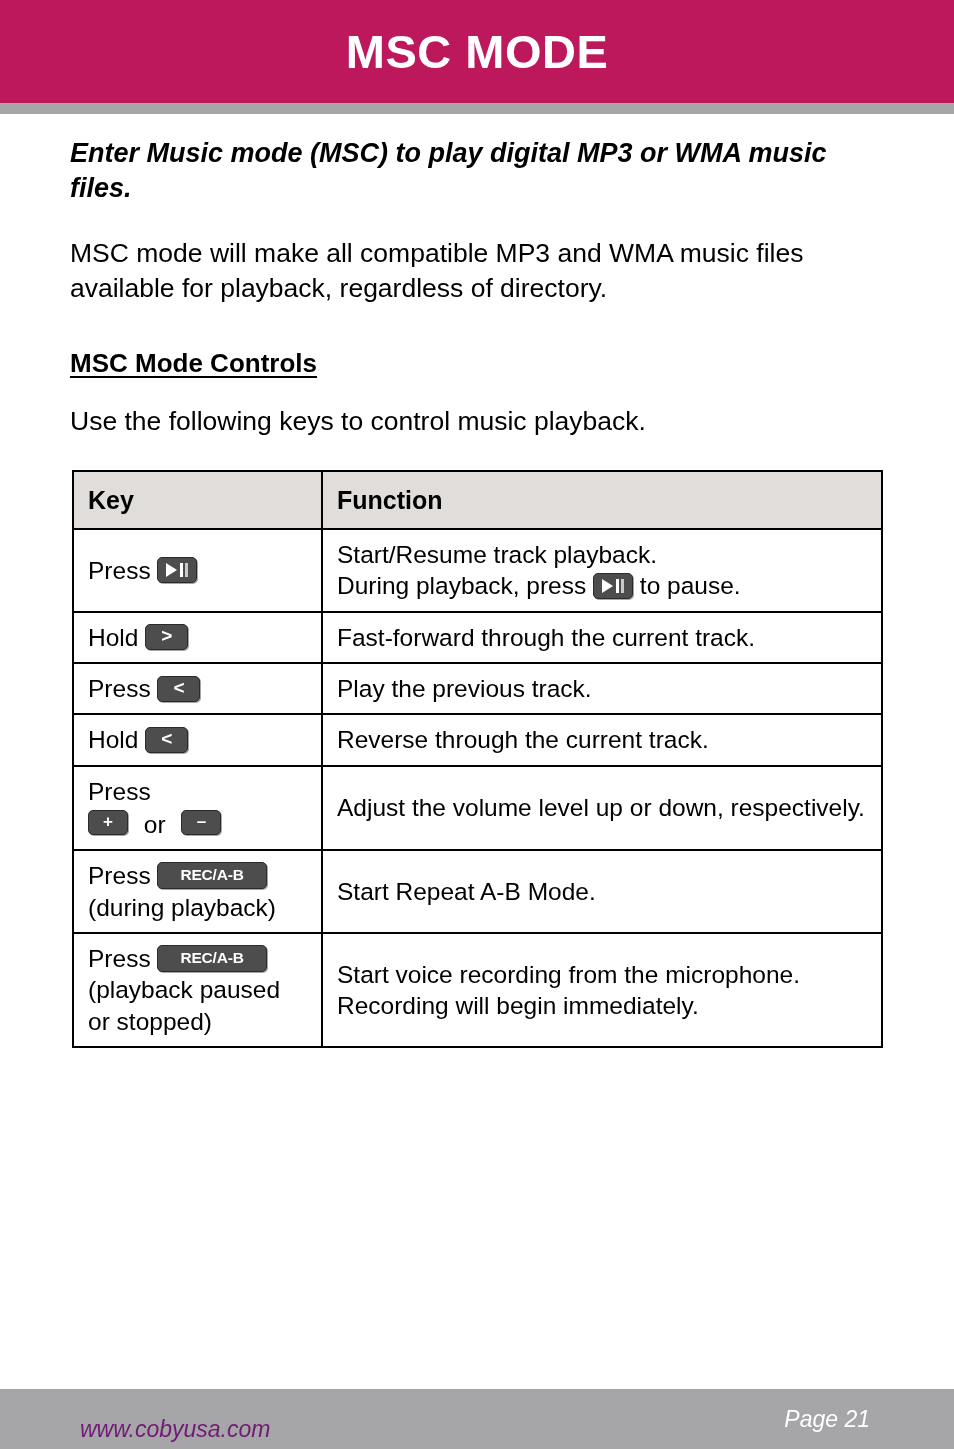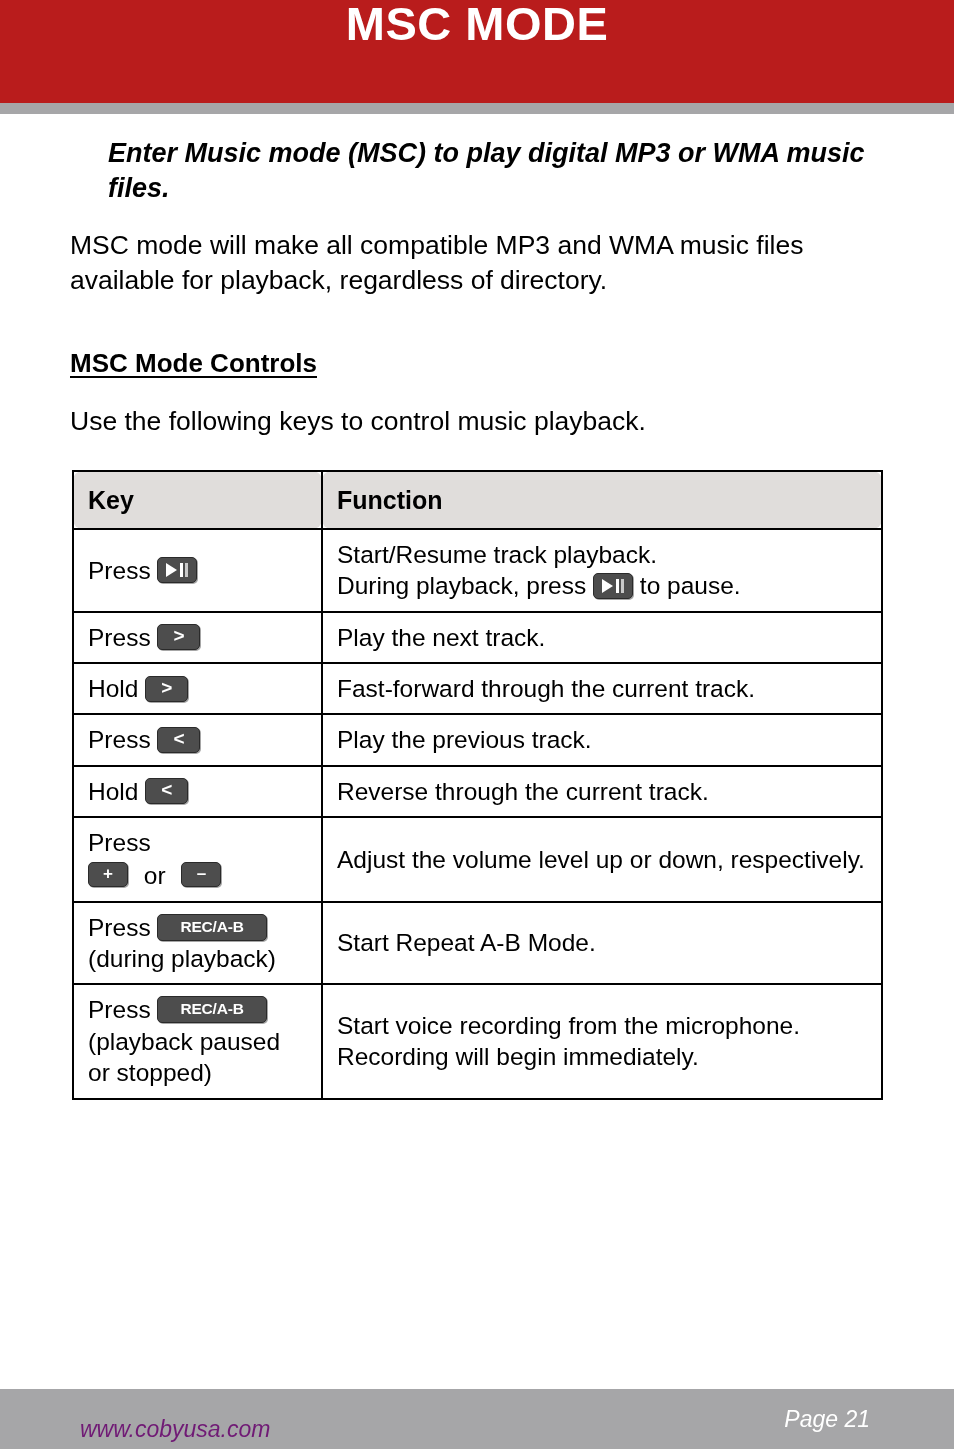--- a/index.html
+++ b/index.html
@@ -15,23 +15,23 @@
     font-family: "Liberation Sans", sans-serif;
     color: #000000;
   }
 
   
   .page-header {
     position: absolute;
     top: 0; left: 0;
     width: 954px;
     height: 103px;
-    background: #b91c1c;
+    background: #be185d;
     display: flex;
-    align-items: flex-start;
+    align-items: center;
     justify-content: center;
   }
   .page-header-title {
     color: #ffffff;
     font-size: 47px;
     font-weight: bold;
     letter-spacing: 0.5px;
     line-height: 1;
   }
   .header-accent-band {
@@ -52,26 +52,25 @@
 
   .intro-bold {
     position: absolute;
     top: 22px;
     left: 70px;
     width: 812px;
     font-size: 27px;
     font-weight: bold;
     font-style: italic;
     line-height: 1.28;
-    margin-left: 38px;
   }
 
   .intro-body {
     position: absolute;
-    top: 114px;
+    top: 122px;
     left: 70px;
     width: 818px;
     font-size: 26.5px;
     line-height: 1.33;
   }
 
   .section-heading {
     position: absolute;
     top: 234px;
     left: 70px;
@@ -104,21 +103,20 @@
     padding: 9px 14px;
     font-size: 24.5px;
     line-height: 1.28;
   }
   .controls-table thead th {
     background: #e0dddb;
     font-weight: bold;
     font-size: 25px;
     padding-top: 12px;
     padding-bottom: 12px;
-    border-radius: 9px;
   }
   .col-key { width: 249px; }
   .col-fn  { width: 560px; }
   .th-fn { text-align: center; }
 
   .cell-line { white-space: nowrap; }
 
   
   .keybtn {
     display: inline-block;
@@ -254,27 +252,20 @@
         <td>
           <span>Press</span>
           <span class="keybtn keybtn-playpause"><span class="pp-tri"></span><span class="pp-bar"></span><span class="pp-bar2"></span></span>
         </td>
         <td>
           <div class="cell-line">Start/Resume track playback.</div>
           <div class="cell-line"><span>During playback, press</span> <span class="keybtn keybtn-playpause"><span class="pp-tri"></span><span class="pp-bar"></span><span class="pp-bar2"></span></span> <span>to pause.</span></div>
         </td>
       </tr>
 
-      <tr>
-        <td>
-          <span>Press</span>
-          <span class="keybtn keybtn-arrow">&gt;</span>
-        </td>
-        <td>Play the next track.</td>
-      </tr>
 
       <tr>
         <td>
           <span>Hold</span>
           <span class="keybtn keybtn-arrow">&gt;</span>
         </td>
         <td>Fast-forward through the current track.</td>
       </tr>
 
       <tr>

